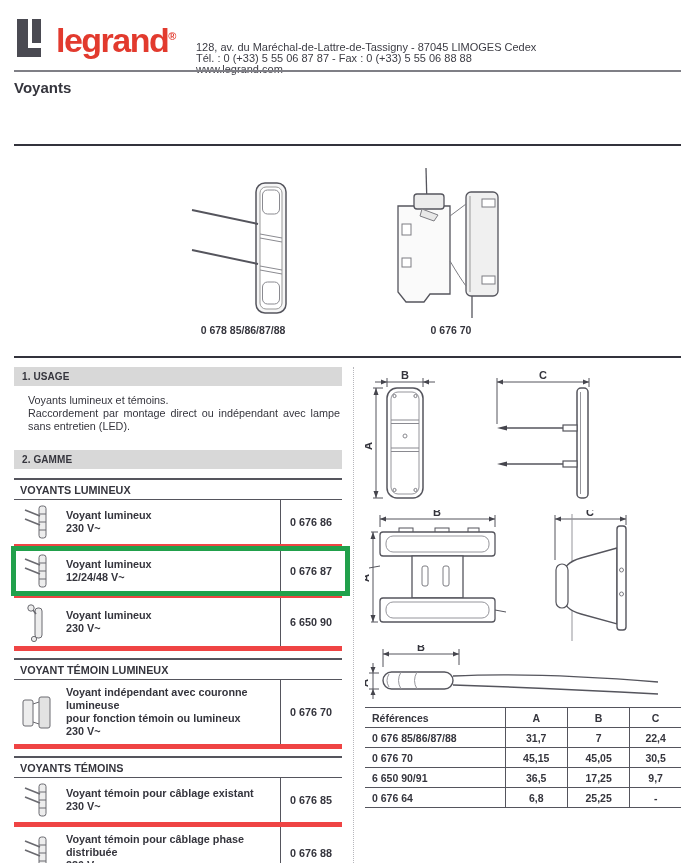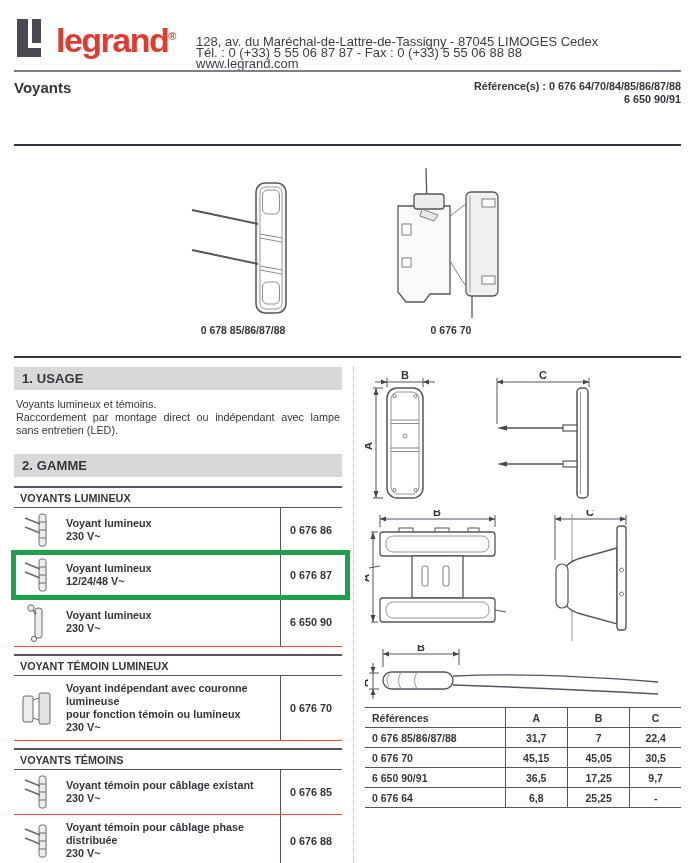--- a/index.html
+++ b/index.html
@@ -9,47 +9,47 @@
     background:#fff; overflow:hidden;
     font-family:"Liberation Sans", sans-serif;
     color:var(--ink, #35353d);
     -webkit-font-smoothing:antialiased;
   }
   
   .logo { position:absolute; left:14px; top:16px; display:flex; align-items:flex-start; }
   .logo-mark { width:38px; height:44px; }
   .logo-text { font-size:34px; font-weight:bold; color:var(--red,#e23a2e); letter-spacing:-1.5px; line-height:40px; margin-left:4px; }
   .logo-reg { font-size:11px; color:var(--red,#e23a2e); vertical-align:super; font-weight:bold; }
-  .addr { position:absolute; left:196px; top:36px; font-size:13px; line-height:11px; color:#3c3c44; }
+  .addr { position:absolute; left:196px; top:42px; font-size:11px; line-height:11px; color:#3c3c44; }
   .addr .link { color:#3c3c44; text-decoration:none; }
   .rule-gray { position:absolute; left:14px; right:14px; top:70px; height:2px; background:#7f7f86; }
   .doc-title { position:absolute; left:14px; top:79px; font-size:15px; font-weight:bold; }
   .refs { position:absolute; right:14px; top:80px; text-align:right; font-size:10.8px; font-weight:bold; line-height:13px; }
   .rule-dark-top { position:absolute; left:14px; right:14px; top:144px; height:2px; background:#33333c; }
   .rule-dark-mid { position:absolute; left:14px; right:14px; top:356px; height:2px; background:#33333c; }
   
   .figure { position:absolute; text-align:center; }
   .fig1 { left:176px; top:178px; width:134px; }
   .fig2 { left:366px; top:166px; width:170px; }
   .figure .caption { font-size:10.5px; font-weight:bold; margin-top:2px; }
   
   .main { position:absolute; top:367px; left:14px; right:14px; bottom:0; display:flex; }
   .col-left { width:328px; }
   .col-divider { border-left:1.5px dotted #b7b7bc; margin:0 11px 0 11px; }
   .col-right { flex:1; min-width:0; }
-  .section-bar { background:var(--bar,#d8d8d8); font-weight:bold; font-size:13px; padding:4px 8px; letter-spacing:0.1px; }
-  
-  .usage-body { margin:8px 2px 0 2px; font-size:10.8px; line-height:13px; }
+  .section-bar { background:var(--bar,#d8d8d8); font-weight:bold; font-size:10px; padding:4px 8px; letter-spacing:0.1px; }
+  
+  .usage-body { margin:8px 2px 0 14px; font-size:10.8px; line-height:13px; }
   .usage-body .j { text-align:justify; }
   .gamme-bar { margin-top:17px; }
   
   .group-title { border-top:2px solid #55555d; font-weight:bold; font-size:10.8px; padding:4px 2px 3px 6px; margin-top:7px; }
   .group-title:first-child { margin-top:9px; }
   .rows { border-top:1px solid #55555d; }
-  .g-row { display:flex; align-items:stretch; border-bottom:1px solid #ef4444; position:relative; }
+  .g-row { display:flex; align-items:stretch; border-bottom:5px solid #ef4444; position:relative; }
   .g-icon { width:44px; display:flex; align-items:center; justify-content:center; padding:3px 0; }
   .g-desc { flex:1; font-size:10.8px; font-weight:bold; line-height:13px; padding:6px 6px 6px 8px; display:flex; flex-direction:column; justify-content:center; }
   .g-ref { width:62px; border-left:1px solid #55555d; display:flex; align-items:center; padding-left:9px; font-size:10.8px; font-weight:bold; white-space:nowrap; }
   .g-row.highlighted::after {
     content:""; position:absolute; left:-3px; right:-8px; top:-3px; bottom:-3px;
     border:5px solid var(--green,#21a04b); pointer-events:none; z-index:3;
   }
   
   .tech { display:block; }
   .tech text { font-size:11px; font-weight:bold; fill:#35353d; }
@@ -72,24 +72,20 @@
     </svg>
     <div class="logo-text"><span>legrand</span><span class="logo-reg">®</span></div>
   </div>
   <div class="addr">
     <div>128, av. du Maréchal-de-Lattre-de-Tassigny - 87045 LIMOGES Cedex</div>
     <div>Tél. : 0 (+33) 5 55 06 87 87 - Fax : 0 (+33) 5 55 06 88 88</div>
     <div class="link">www.legrand.com</div>
   </div>
   <div class="rule-gray"></div>
   <div class="doc-title">Voyants</div>
-  <div class="refs">
-    <div>Référence(s) : 0 676 64/70/84/85/86/87/88</div>
-    <div>6 650 90/91</div>
-  </div>
   <div class="rule-dark-top"></div>
 
   <div class="figure fig1">
     <svg width="118" height="140" viewBox="0 0 118 140">
       <g stroke="#55555d" fill="#f6f6f6" stroke-width="1.5">
         <rect x="72" y="5" width="30" height="130" rx="9"></rect>
         <rect x="76" y="9" width="22" height="122" rx="6" fill="#fff" stroke="#999" stroke-width="1"></rect>
         <rect x="78.5" y="12" width="17" height="24" rx="5" fill="none" stroke="#8a8a90" stroke-width="1"></rect>
         <rect x="78.5" y="104" width="17" height="22" rx="5" fill="none" stroke="#8a8a90" stroke-width="1"></rect>
         <line x1="76" y1="56" x2="98" y2="60" stroke="#8a8a90" stroke-width="1"></line>

